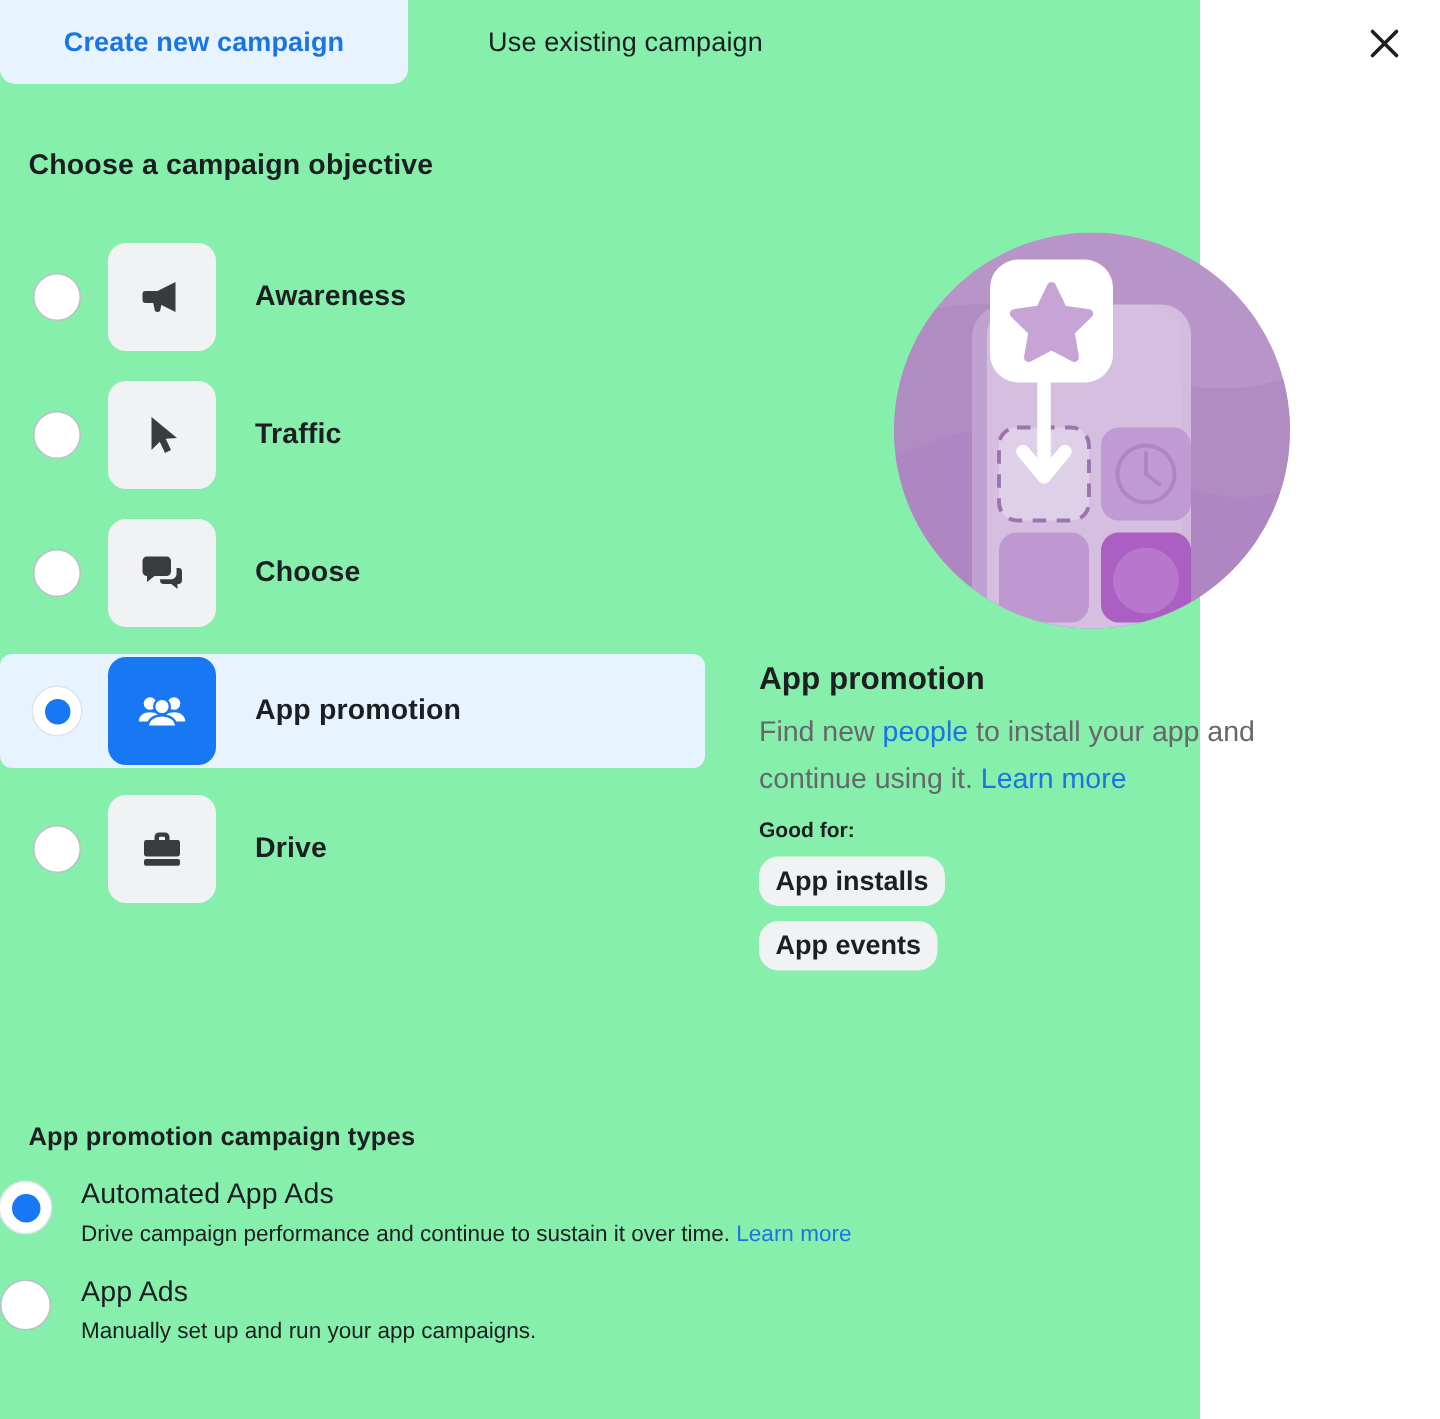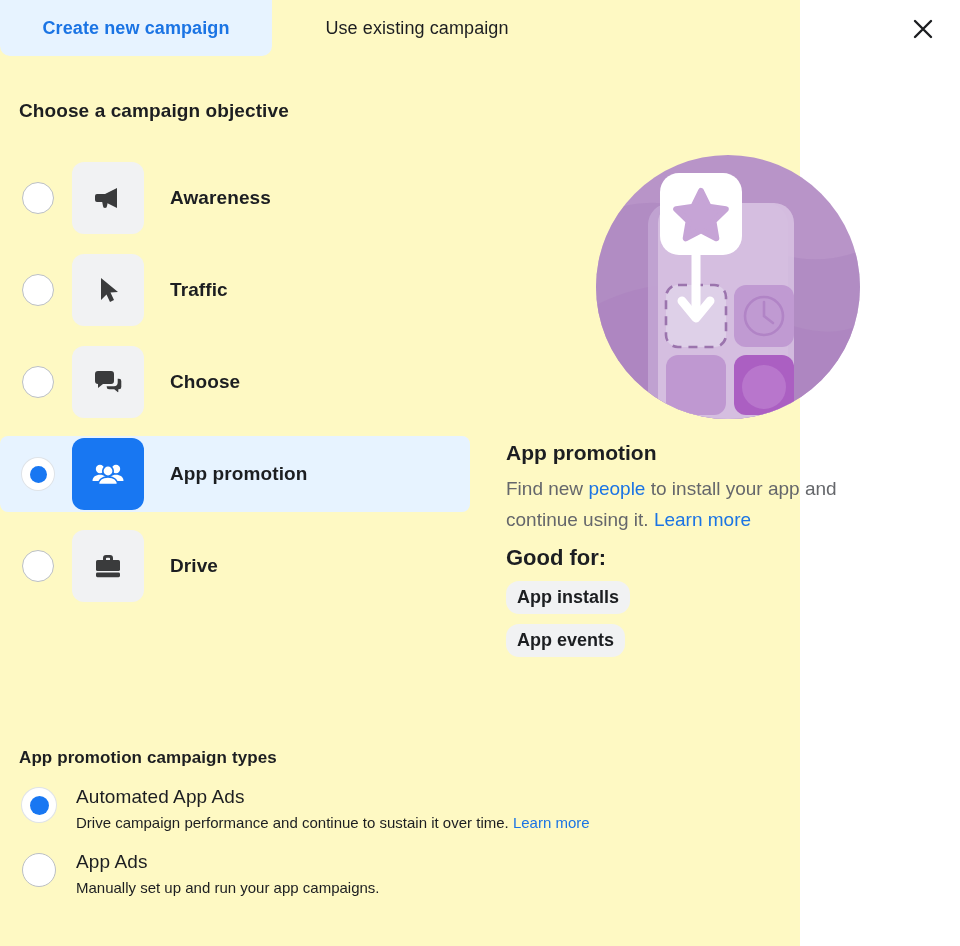--- a/index.html
+++ b/index.html
@@ -4,21 +4,21 @@
 <style>
   * { box-sizing: border-box; margin: 0; padding: 0; }
   html, body {
     width: 960px;
     height: 946px;
     background: #ffffff;
     font-family: "Liberation Sans", sans-serif;
     color: #1c1e21;
     overflow: hidden;
   }
-  .root { position: relative; width: 800px; height: 946px; background: #fef9c3; }
+  .root { position: relative; width: 800px; height: 946px; background: #86efac; }
 
   
   .tabbar {
     position: absolute; left: 0; top: 0; width: 960px; height: 56px;
   }
   .tab {
     position: absolute; top: 0; height: 56px;
     display: flex; align-items: center; justify-content: center;
     font-size: 18px; letter-spacing: .1px; cursor: pointer;
     white-space: nowrap;
@@ -88,32 +88,32 @@
   .illus-wrap svg { display: block; }
   .detail-title {
     margin-top: 22px; font-size: 21px; font-weight: bold; color: #1c1e21;
   }
   .detail-desc {
     margin-top: 8px; font-size: 19px; line-height: 31px; color: #65676b;
     max-width: 400px;
   }
   .detail-desc .lnk { color: #1b74e4; cursor: pointer; }
   .good-for {
-    margin-top: 10px; font-size: 22px; font-weight: bold; color: #1c1e21;
+    margin-top: 10px; font-size: 14px; font-weight: bold; color: #1c1e21;
   }
   .pill {
     display: inline-block; margin-top: 10px;
     background: #f1f2f3; border-radius: 13px;
     padding: 6px 11px; font-size: 18px; font-weight: bold; color: #1c1e21;
   }
   .pill-row { display: block; }
 
   
   .types { position: absolute; left: 0; top: 786px; width: 940px; }
-  .type-row { position: relative; display: flex; padding-left: 22px; margin-bottom: 20px; cursor: pointer; }
+  .type-row { position: relative; display: flex; margin-bottom: 20px; cursor: pointer; }
   .radio-sm {
     width: 34px; height: 34px; border-radius: 50%;
     border: 1.6px solid #bcc0c4; background: #fff; flex: 0 0 auto; margin-top: 2px;
   }
   .type-row.selected .radio-sm {
     border: none; background: #fff;
     display: flex; align-items: center; justify-content: center;
     box-shadow: 0 0 0 1px #dfe3e8;
   }
   .type-row.selected .radio-sm::after {

